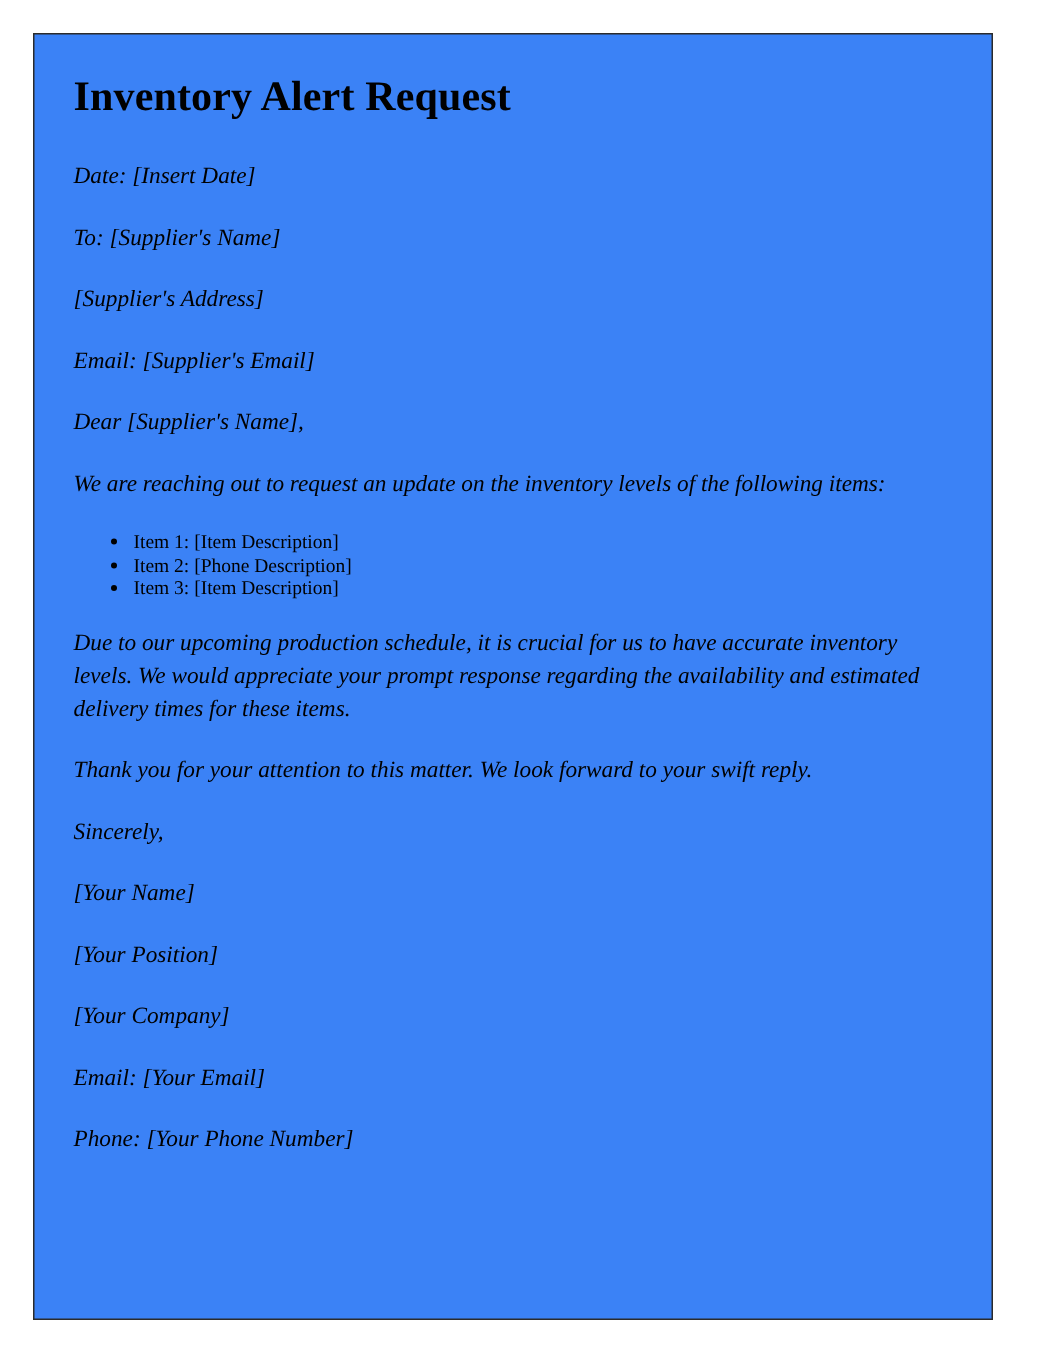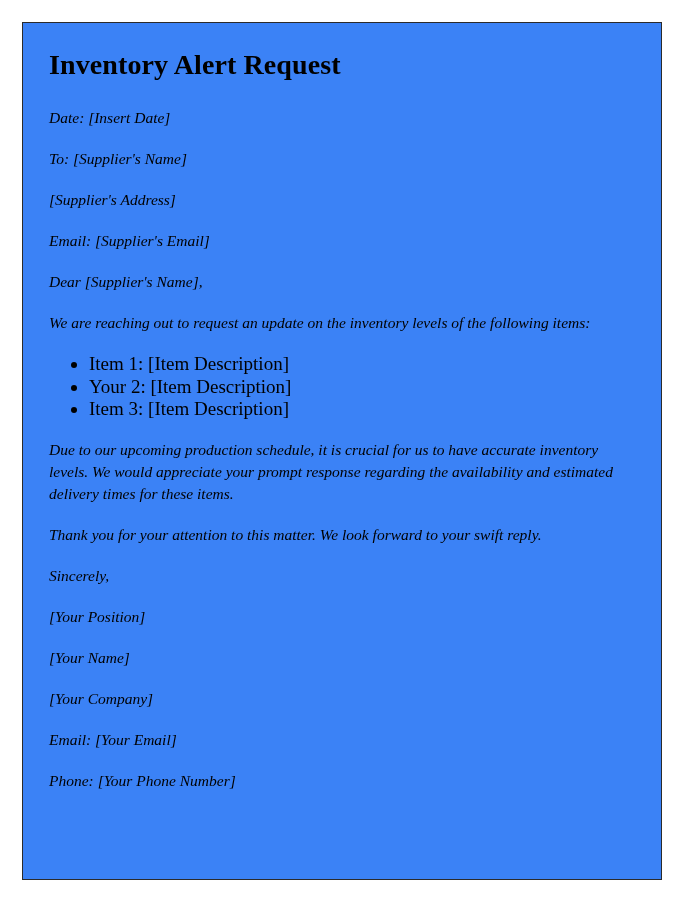--- a/index.html
+++ b/index.html
@@ -42,21 +42,21 @@
     line-height: 1.42;
     margin: 0 0 19px 0;
     font-style: italic;
   }
   .item-list {
     list-style: disc;
     margin: 0 0 19px 0;
     padding-left: 40px;
   }
   .item-list li {
-    font-size: 19px;
+    font-size: 13px;
     line-height: 1.18;
     margin: 0;
   }
 </style>
 </head>
 <body>
 
 <div class="page">
   <div class="content">
 
@@ -69,33 +69,33 @@
     <p class="para">[Supplier's Address]</p>
 
     <p class="para">Email: [Supplier's Email]</p>
 
     <p class="para">Dear [Supplier's Name],</p>
 
     <p class="para">We are reaching out to request an update on the inventory levels of the following items:</p>
 
     <ul class="item-list">
       <li>Item 1: [Item Description]</li>
-      <li>Your 2: [Item Description]</li>
+      <li>Item 2: [Phone Description]</li>
       <li>Item 3: [Item Description]</li>
     </ul>
 
     <p class="para">Due to our upcoming production schedule, it is crucial for us to have accurate inventory levels. We would appreciate your prompt response regarding the availability and estimated delivery times for these items.</p>
 
     <p class="para">Thank you for your attention to this matter. We look forward to your swift reply.</p>
 
     <p class="para">Sincerely,</p>
 
+    <p class="para">[Your Name]</p>
+
     <p class="para">[Your Position]</p>
-
-    <p class="para">[Your Name]</p>
 
     <p class="para">[Your Company]</p>
 
     <p class="para">Email: [Your Email]</p>
 
     <p class="para">Phone: [Your Phone Number]</p>
 
   </div>
 </div>
 

